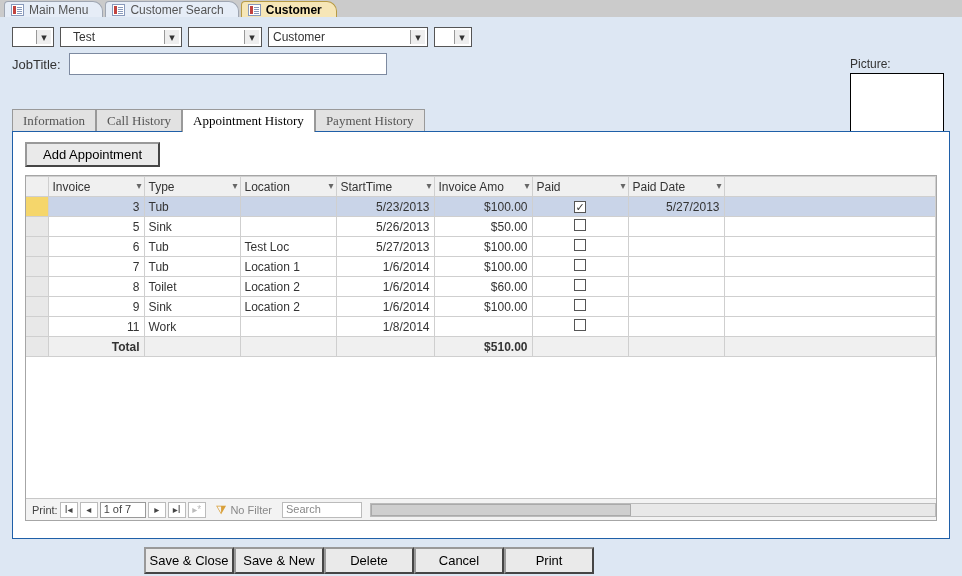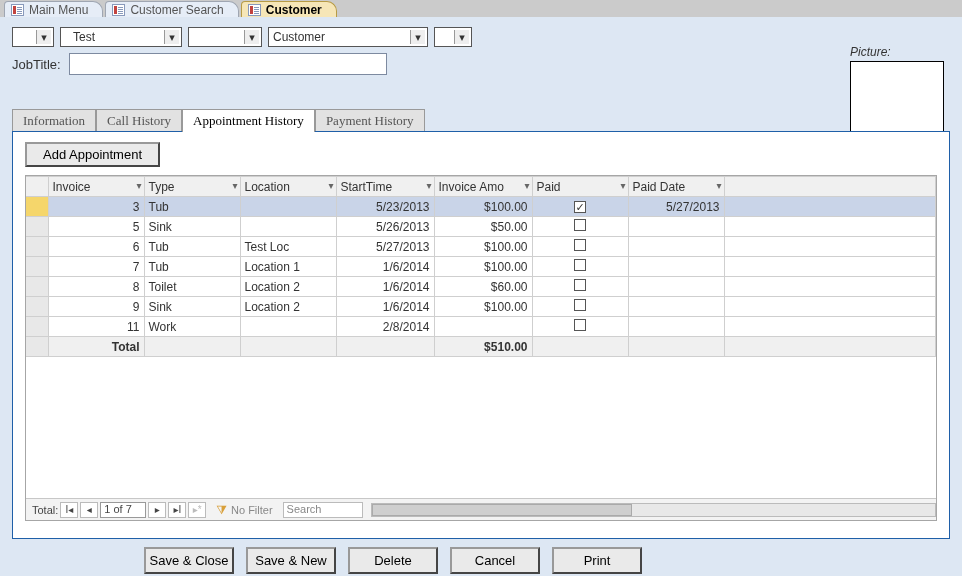--- a/index.html
+++ b/index.html
@@ -45,21 +45,21 @@
     content:"▾"; position:absolute; right:2px; top:2px; font-size:11px; color:#333;
     width:14px; text-align:center; background:#eee; border-left:1px solid #999; height:14px; line-height:14px;
   }
   .combo-small { width:42px; }
   .combo-name { width:122px; padding-left:12px; }
   .combo-mid { width:74px; }
   .combo-last { width:160px; padding-left:4px; }
   .combo-right { width:38px; }
 
   .picture-box {
-    position:absolute; right:18px; top:28px;font-style:italic;
+    position:absolute; right:18px; top:40px;
   }
   .picture-label { font-size:12px; color:#333; margin-bottom:2px; text-align:left; }
   .picture-frame { width:94px; height:80px; background:#fff; border:1px solid #000; }
 
   .jobtitle-row { display:flex; align-items:center; gap:8px; margin-top:6px; }
   .jobtitle-label { font-size:13px; color:#333; }
   .jobtitle-input { width:318px; height:22px; border:1px solid #7d8aa0; background:#fff; }
 
   
   .inner-tabs { display:flex; align-items:flex-end; margin-top:34px; }
@@ -114,21 +114,21 @@
   }
   .recnav .btn { width:18px; height:16px; border:1px solid #bbb; background:#fff; text-align:center; line-height:14px; font-size:10px; cursor:pointer;}
   .recnav .recbox { width:46px; height:16px; border:1px solid #999; background:#fff; padding:0 3px; }
   .recnav .nofilter { margin-left:8px; color:#888; display:flex; align-items:center; gap:4px;}
   .recnav .funnel { color:#D9A03A; font-size:12px; }
   .recnav .search { margin-left:8px; width:80px; height:16px; border:1px solid #bbb; background:#fff; padding:0 3px; color:#888;}
   .recnav .hscroll { flex:1; margin-left:6px; height:14px; border:1px solid #bbb; background:#E8E8E8; position:relative;}
   .recnav .hscroll .thumb { position:absolute; left:0; top:0; height:12px; width:260px; background:#CFCFCF; border:1px solid #aaa;}
 
   
-  .bottom-btns { display:flex; gap:12px; margin-top:8px; justify-content:flex-start; padding-left:132px;}
+  .bottom-btns { display:flex; gap:0; margin-top:8px; justify-content:flex-start; padding-left:132px;}
   .bbtn {
     border:2px outset #999; background:#EAEAEA; padding:4px 0; font-size:13px; cursor:pointer;
     width:90px; text-align:center; font-family:inherit;
   }
 </style>
 </head>
 <body>
 
 <div class="topbar">
   <div class="doc-tabs" id="docTabs">
@@ -269,21 +269,21 @@
                   <td class="num">$100.00</td>
                   <td class="chk"><span class="chk-box"></span></td>
                   <td class="num"></td>
                   <td></td>
                 </tr>
                 <tr>
                   <td class="row-handle"></td>
                   <td class="num">11</td>
                   <td>Work</td>
                   <td></td>
-                  <td class="num">2/8/2014</td>
+                  <td class="num">1/8/2014</td>
                   <td class="num"></td>
                   <td class="chk"><span class="chk-box"></span></td>
                   <td class="num"></td>
                   <td></td>
                 </tr>
                 <tr class="total">
                   <td class="row-handle"></td>
                   <td class="num">Total</td>
                   <td></td>
                   <td></td>
@@ -291,21 +291,21 @@
                   <td class="num">$510.00</td>
                   <td></td>
                   <td></td>
                   <td></td>
                 </tr>
               </tbody>
             </table>
         </div>
 
         <div class="recnav">
-          <span>Total:</span>
+          <span>Print:</span>
           <span class="btn">I◂</span>
           <span class="btn">◂</span>
           <span class="recbox">1 of 7</span>
           <span class="btn">▸</span>
           <span class="btn">▸I</span>
           <span class="btn" style="color:#bbb">▸*</span>
           <span class="nofilter">
             <span class="funnel">⧩</span>
             <span>No Filter</span>
           </span>

